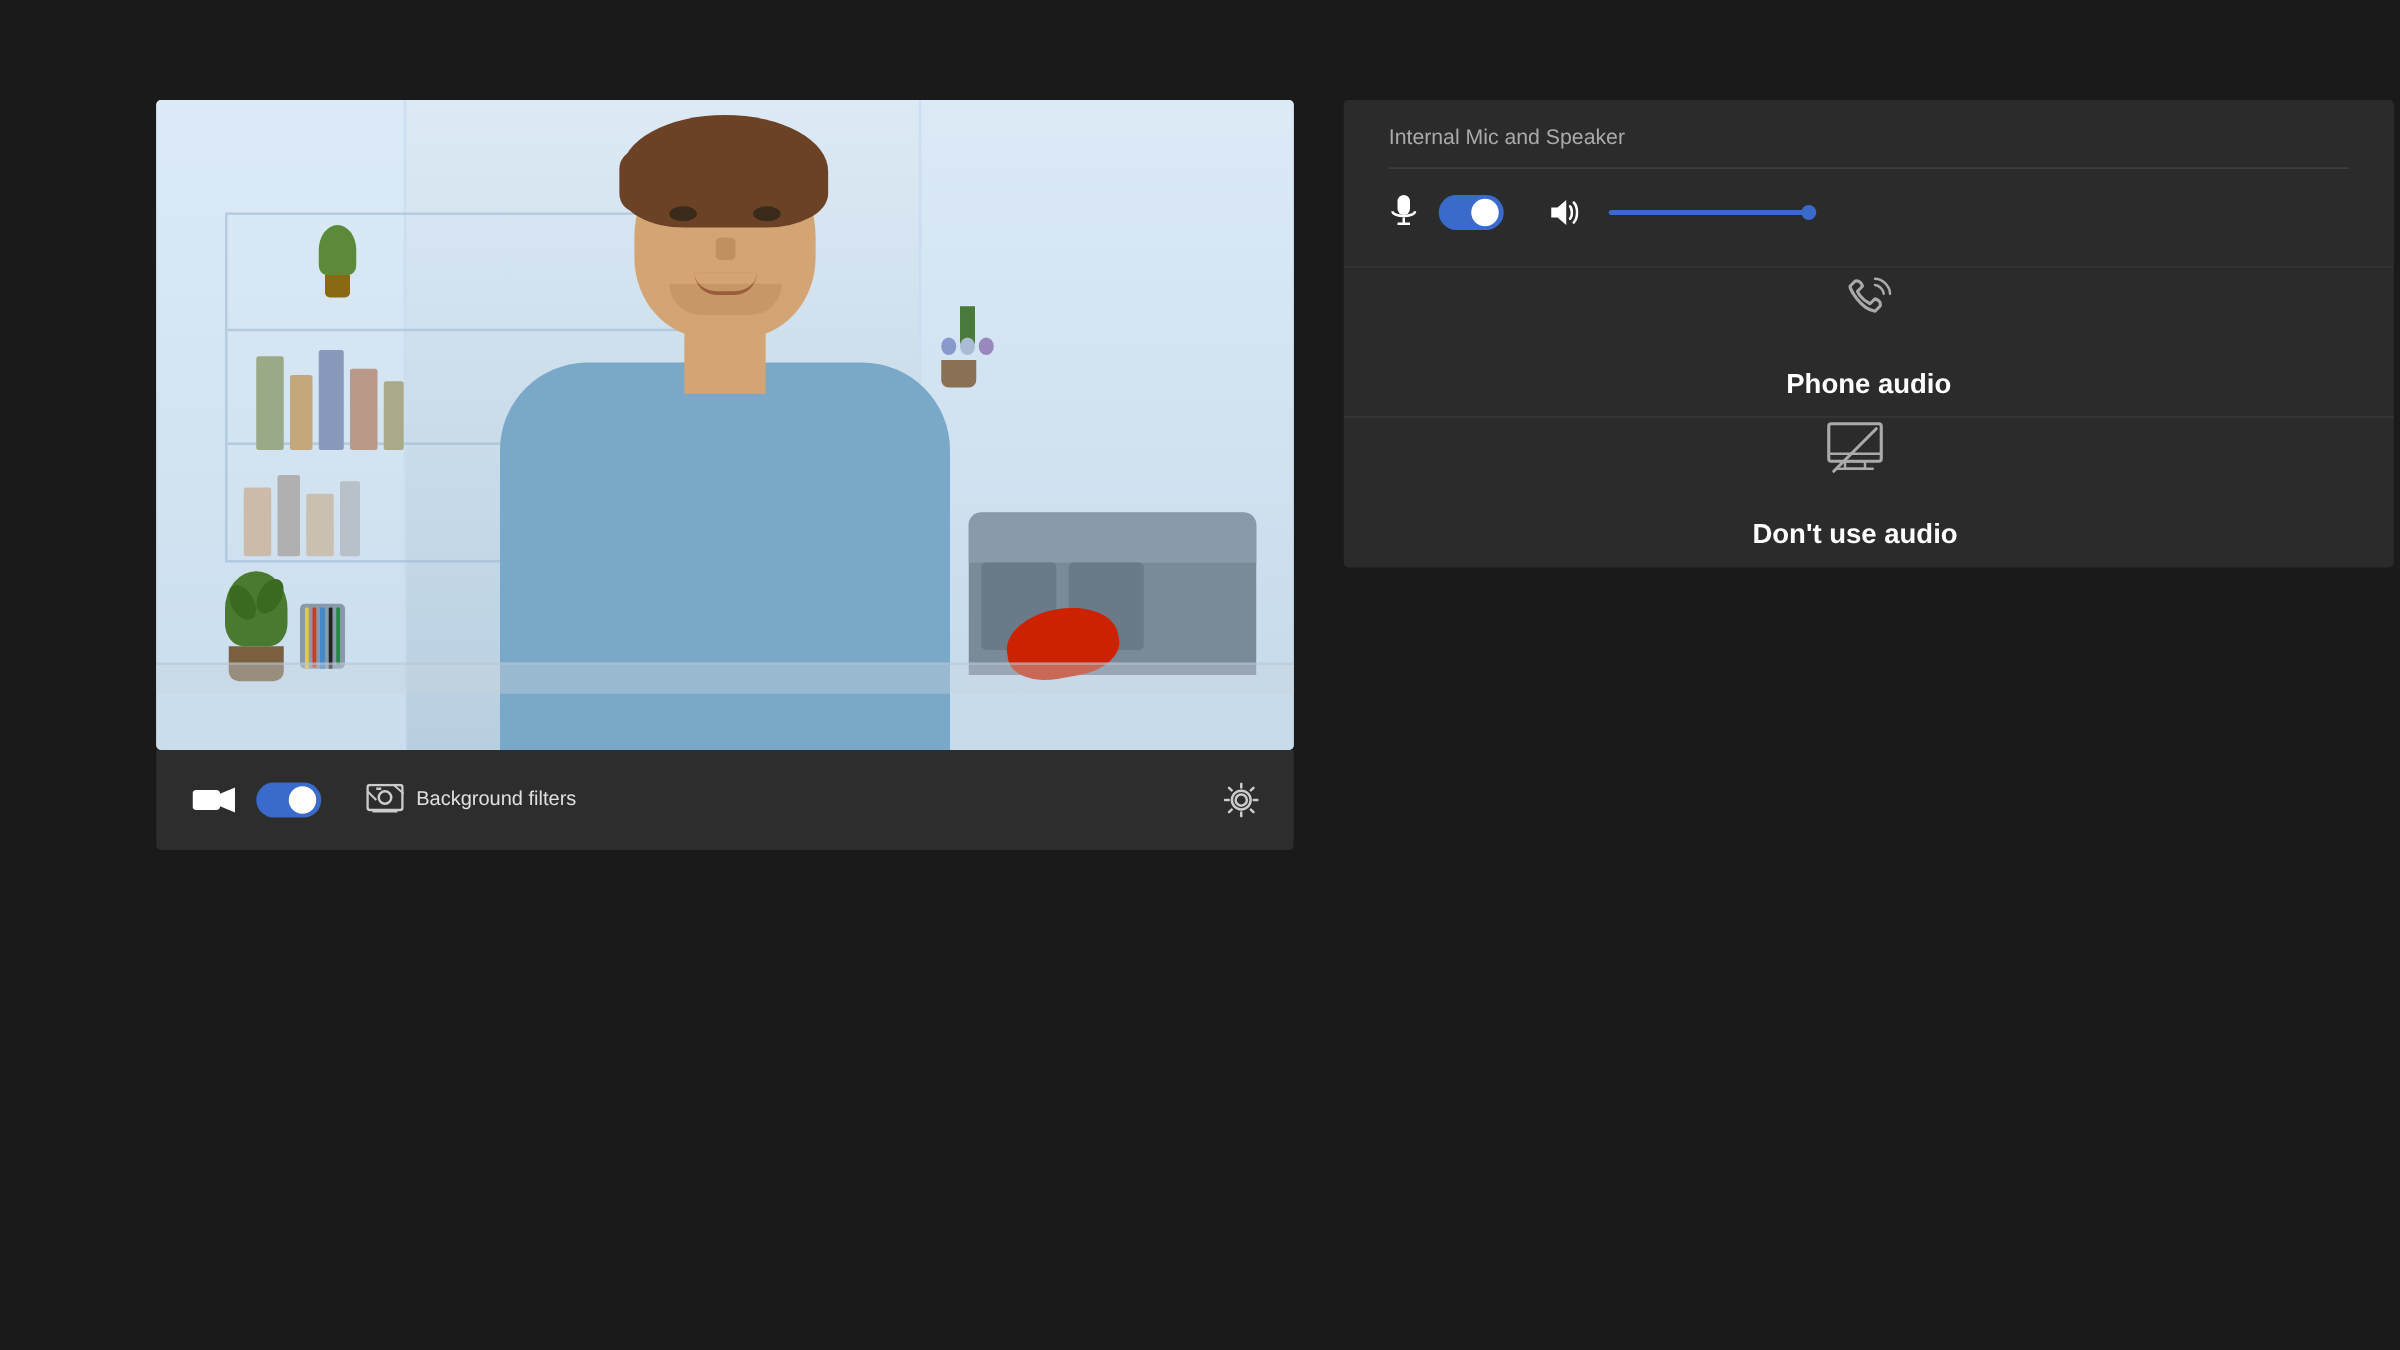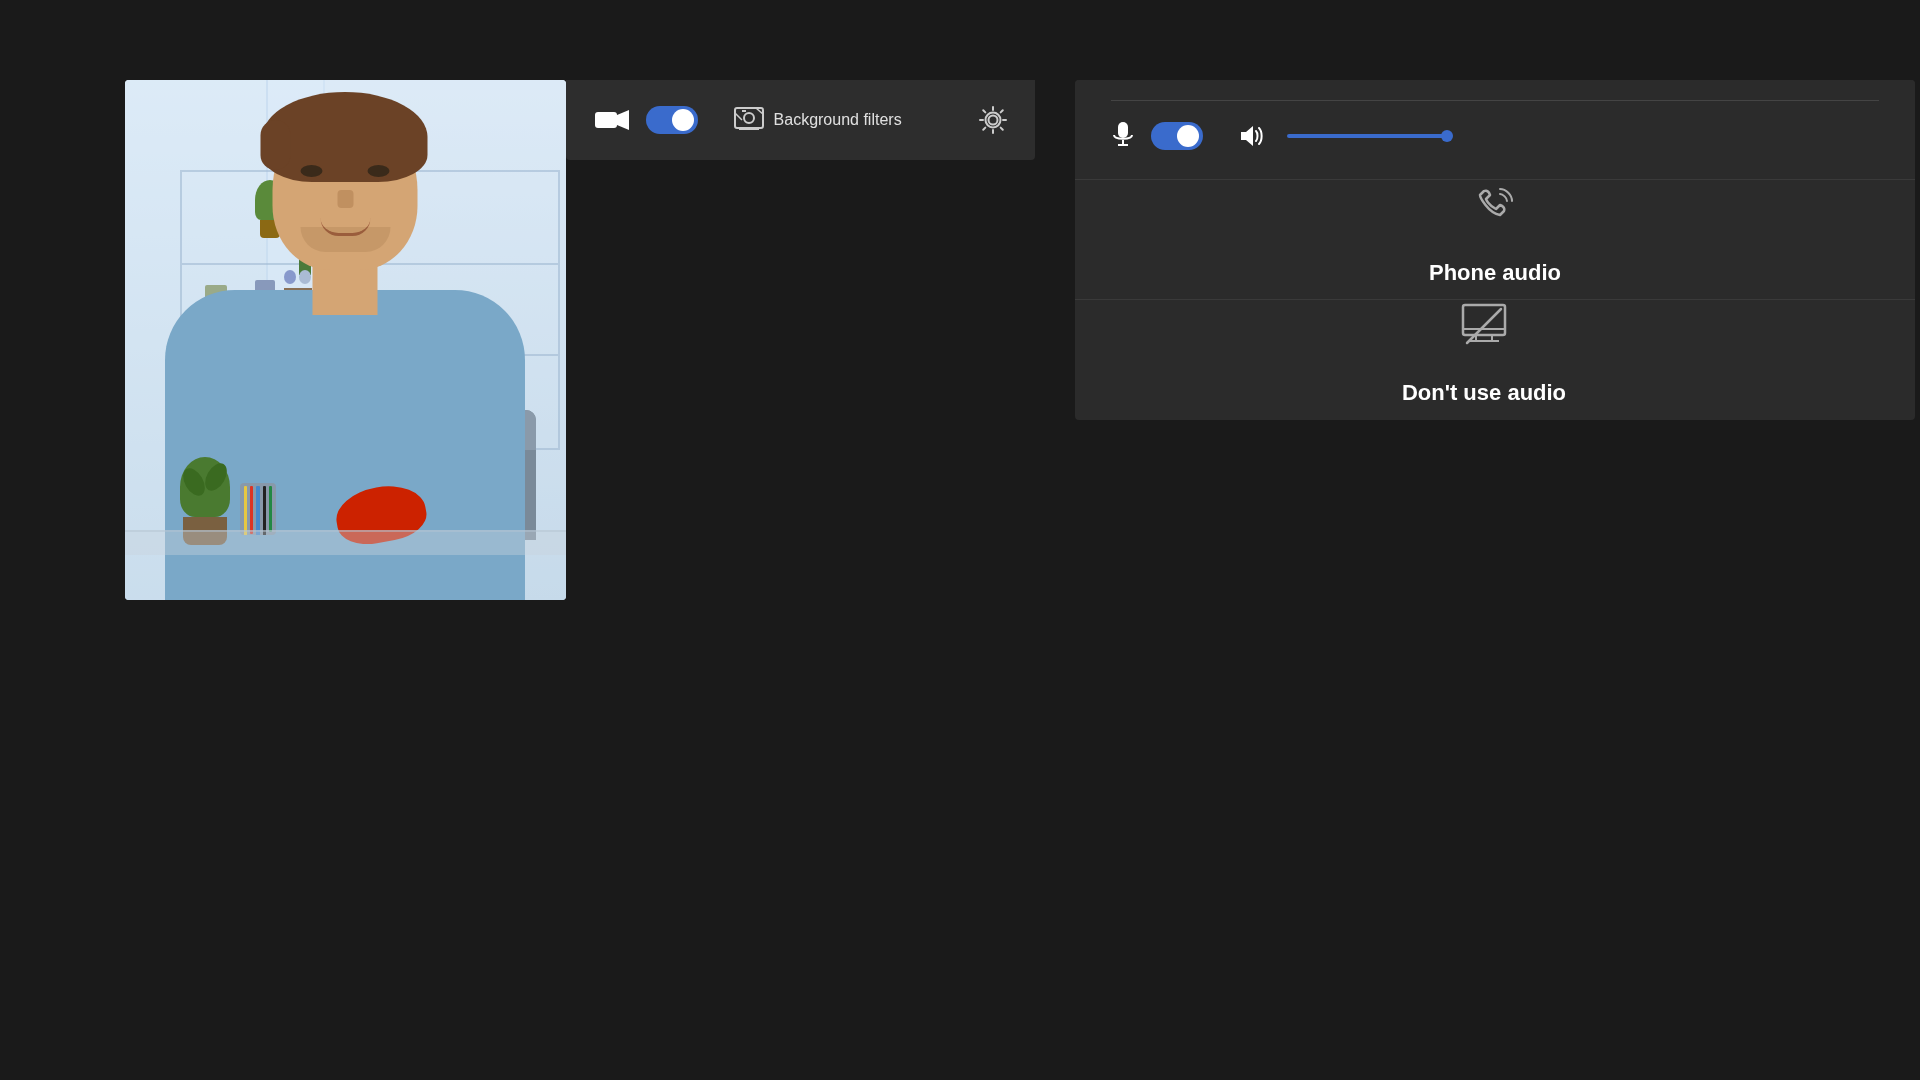--- a/index.html
+++ b/index.html
@@ -19,20 +19,21 @@
       width: 100%;
       height: 100%;
       align-items: flex-start;
       padding: 80px 0 80px 125px;
       gap: 40px;
     }
 
     
     .video-area {
       display: flex;
+      flex-direction: column;
       width: 910px;
       flex-shrink: 0;
     }
 
     .video-frame {
       width: 910px;
       height: 520px;
       background: #c8d8e8;
       border-radius: 4px;
       overflow: hidden;
@@ -374,20 +375,21 @@
       </div>
     </div>
 
   </div>
 
   <div class="right-panel">
 
     <div class="computer-audio-section">
 
       <div class="computer-audio-detail">
+        <div class="device-name">Internal Mic and Speaker</div>
         <div class="divider-line"></div>
         <div class="mic-speaker-controls">
 
           <div>
             <svg width="24" height="30" viewBox="0 0 24 30">
               <rect x="7" y="1" width="10" height="16" rx="5" fill="white"></rect>
               <path d="M3 14c0 5 18 5 18 0" stroke="white" stroke-width="2" fill="none"></path>
               <line x1="12" y1="19" x2="12" y2="24" stroke="white" stroke-width="2"></line>
               <line x1="7" y1="24" x2="17" y2="24" stroke="white" stroke-width="2"></line>
             </svg>

